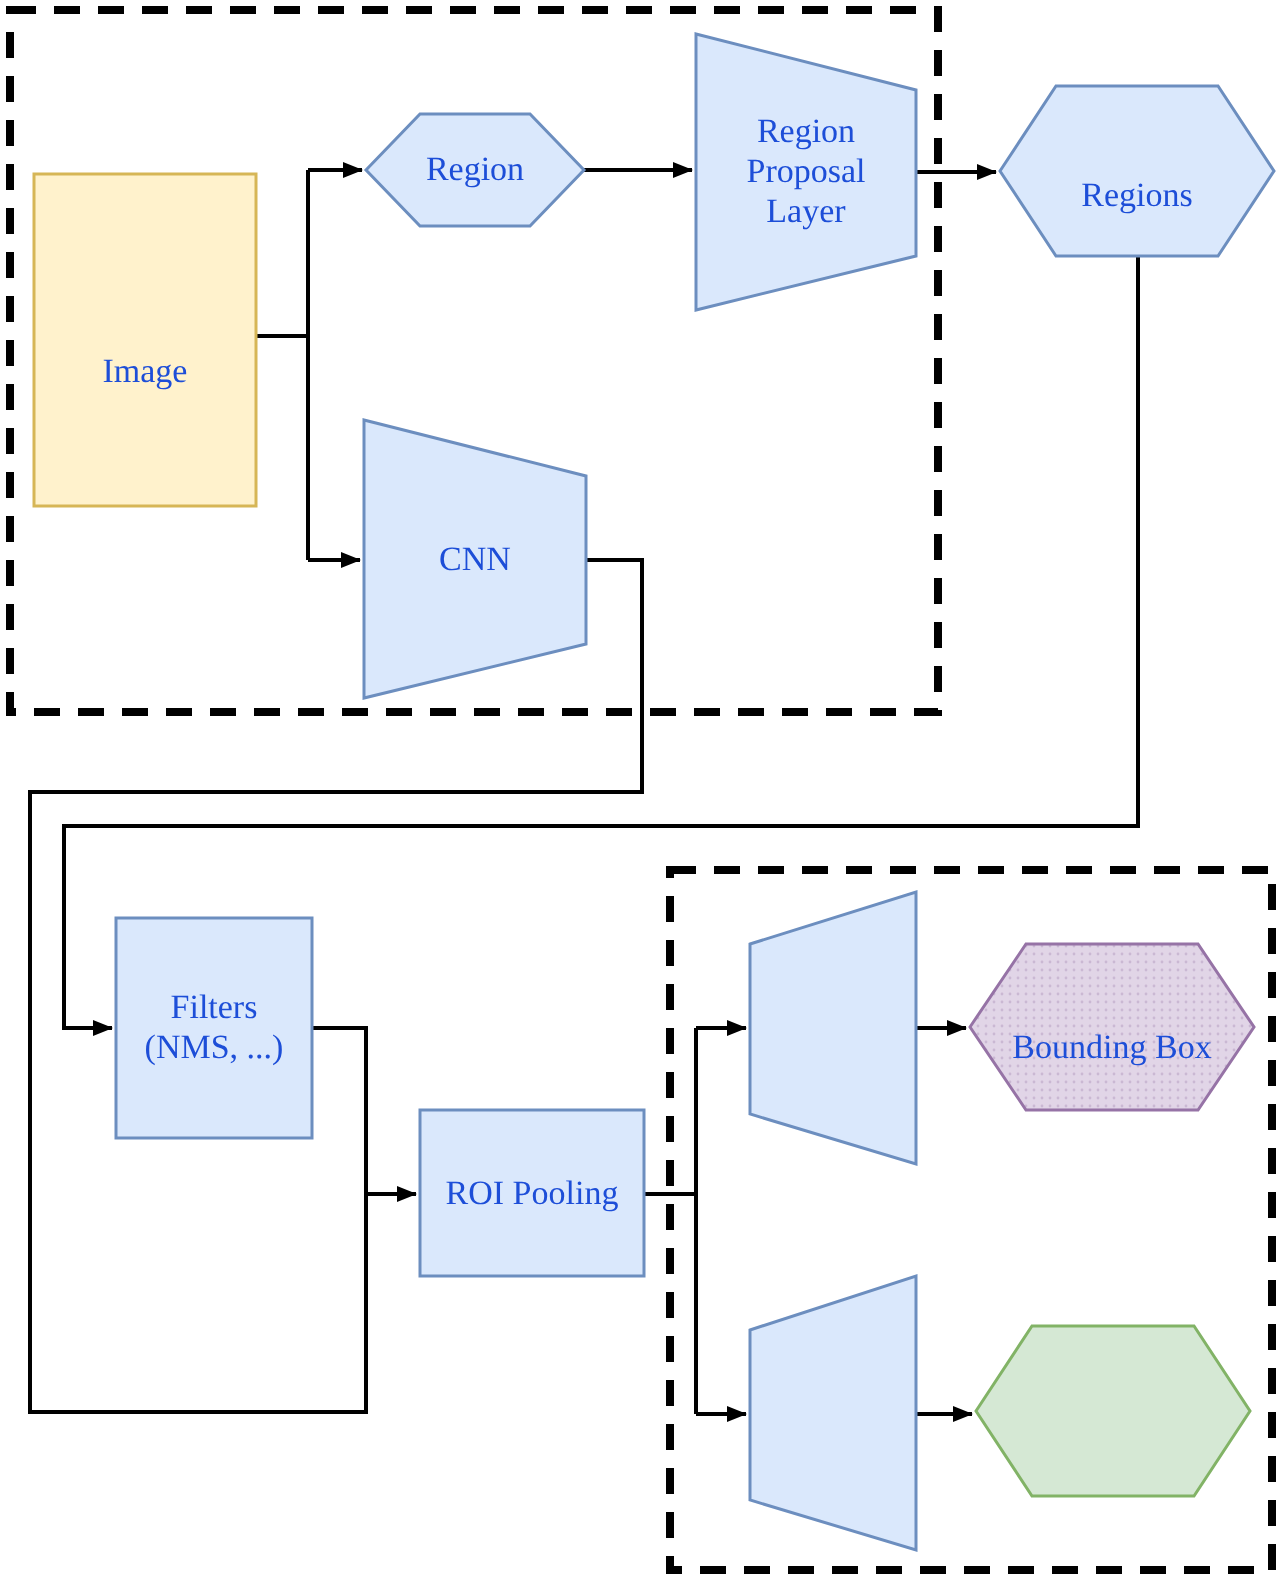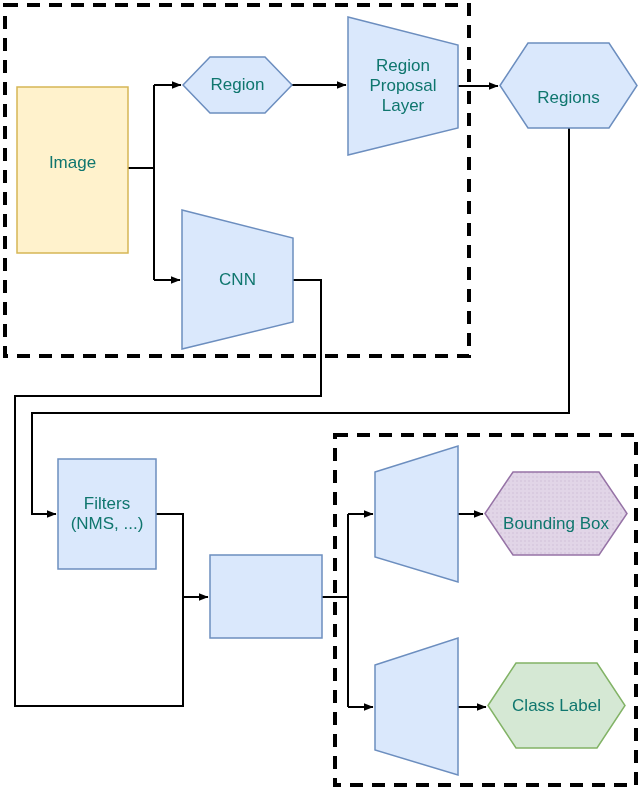--- a/index.html
+++ b/index.html
@@ -35,23 +35,24 @@
     stroke-width: 1.5;
   }
   .label {
     position: absolute;
     display: flex;
     align-items: center;
     justify-content: center;
     text-align: center;
     font-size: 17px;
     line-height: 20px;
-    color: #0f766e;
+    color: #1d4ed8;
     white-space: pre-line;
     pointer-events: none;
+    font-family: Liberation Serif, serif;
   }
 </style>
 </head>
 <body>
 
 <div class="canvas">
 
   <svg width="640" height="792" viewBox="0 0 640 792">
     <defs>
       <marker id="arrow" markerWidth="11" markerHeight="9" refX="9.5" refY="4" orient="auto" markerUnits="userSpaceOnUse">
@@ -99,35 +100,35 @@
     <polygon class="node-shape" points="375,472 458,446 458,582 375,557" fill="#dae8fc" stroke="#6c8ebf"></polygon>
 
     <polygon class="node-shape" points="485,513.5 513,472 599,472 627,513.5 599,555 513,555" fill="#e1d5e7" stroke="#9673a6"></polygon>
     <polygon points="485,513.5 513,472 599,472 627,513.5 599,555 513,555" fill="url(#dots)" stroke="none"></polygon>
 
     <polygon class="node-shape" points="375,665 458,638 458,775 375,750" fill="#dae8fc" stroke="#6c8ebf"></polygon>
 
     <polygon class="node-shape" points="488,705.5 516,663 597,663 625,705.5 597,748 516,748" fill="#d5e8d4" stroke="#82b366"></polygon>
   </svg>
 
-  <div class="label" style="left:17px;  top:80px;  width:111px; height:166px;">Image</div>
+  <div class="label" style="left:17px;  top:103px;  width:111px; height:166px;">Image</div>
 
   <div class="label" style="left:183px; top:57px;  width:109px; height:56px;">Region</div>
 
   <div class="label" style="left:348px; top:26px;  width:110px; height:120px;">Region
 Proposal
 Layer</div>
 
   <div class="label" style="left:182px; top:210px; width:111px; height:139px;text-align:center;">CNN</div>
 
   <div class="label" style="left:500px; top:43px;  width:137px; height:110px;">Regions</div>
 
   <div class="label" style="left:58px;  top:459px; width:98px;  height:110px;text-align:center;">Filters
 (NMS, ...)</div>
 
+  <div class="label" style="left:210px; top:555px; width:112px; height:83px;">ROI Pooling</div>
 
 
   <div class="label" style="left:485px; top:472px; width:142px; height:104px;">Bounding Box</div>
 
 
-  <div class="label" style="left:488px; top:663px; width:137px; height:85px;">Class Label</div>
 
 </div>
 
 </body></html>

